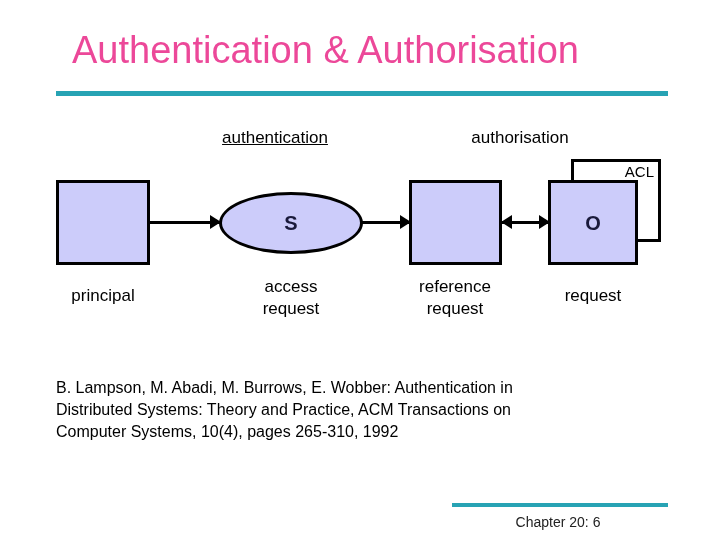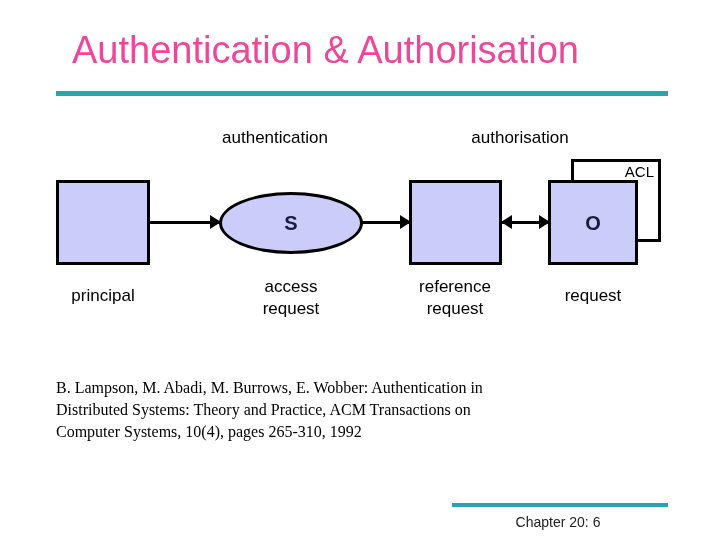--- a/index.html
+++ b/index.html
@@ -45,21 +45,21 @@
 
   
   .stage-label {
     position: absolute;
     font-size: 17px;
     line-height: 20px;
     color: #000000;
     text-align: center;
     white-space: nowrap;
   }
-  #label-authentication { left: 180px; top: 128px; width: 190px; }
+  #label-authentication { left: 180px; top: 128px; width: 190px; text-decoration: underline; }
   #label-authorisation  { left: 425px; top: 128px; width: 190px; }
 
   
   .node-box {
     position: absolute;
     background: #CCCCFA;
     border: 3px solid #000000;
     box-sizing: border-box;
   }
   #box-principal { left: 56px;  top: 180px; width: 94px; height: 85px; }
@@ -156,21 +156,21 @@
   
   .citation {
     position: absolute;
     left: 56px;
     top: 377px;
     width: 600px;
     font-size: 16px;
     line-height: 22px;
     color: #000000;
   }
-  .citation-line { display: block; white-space: nowrap; font-family: Liberation Serif, serif; }
+  .citation-line { display: block; white-space: nowrap; }
 
   
   .footer-rule {
     position: absolute;
     left: 452px;
     top: 503px;
     width: 216px;
     height: 4px;
     background: #27A3B4;
   }

